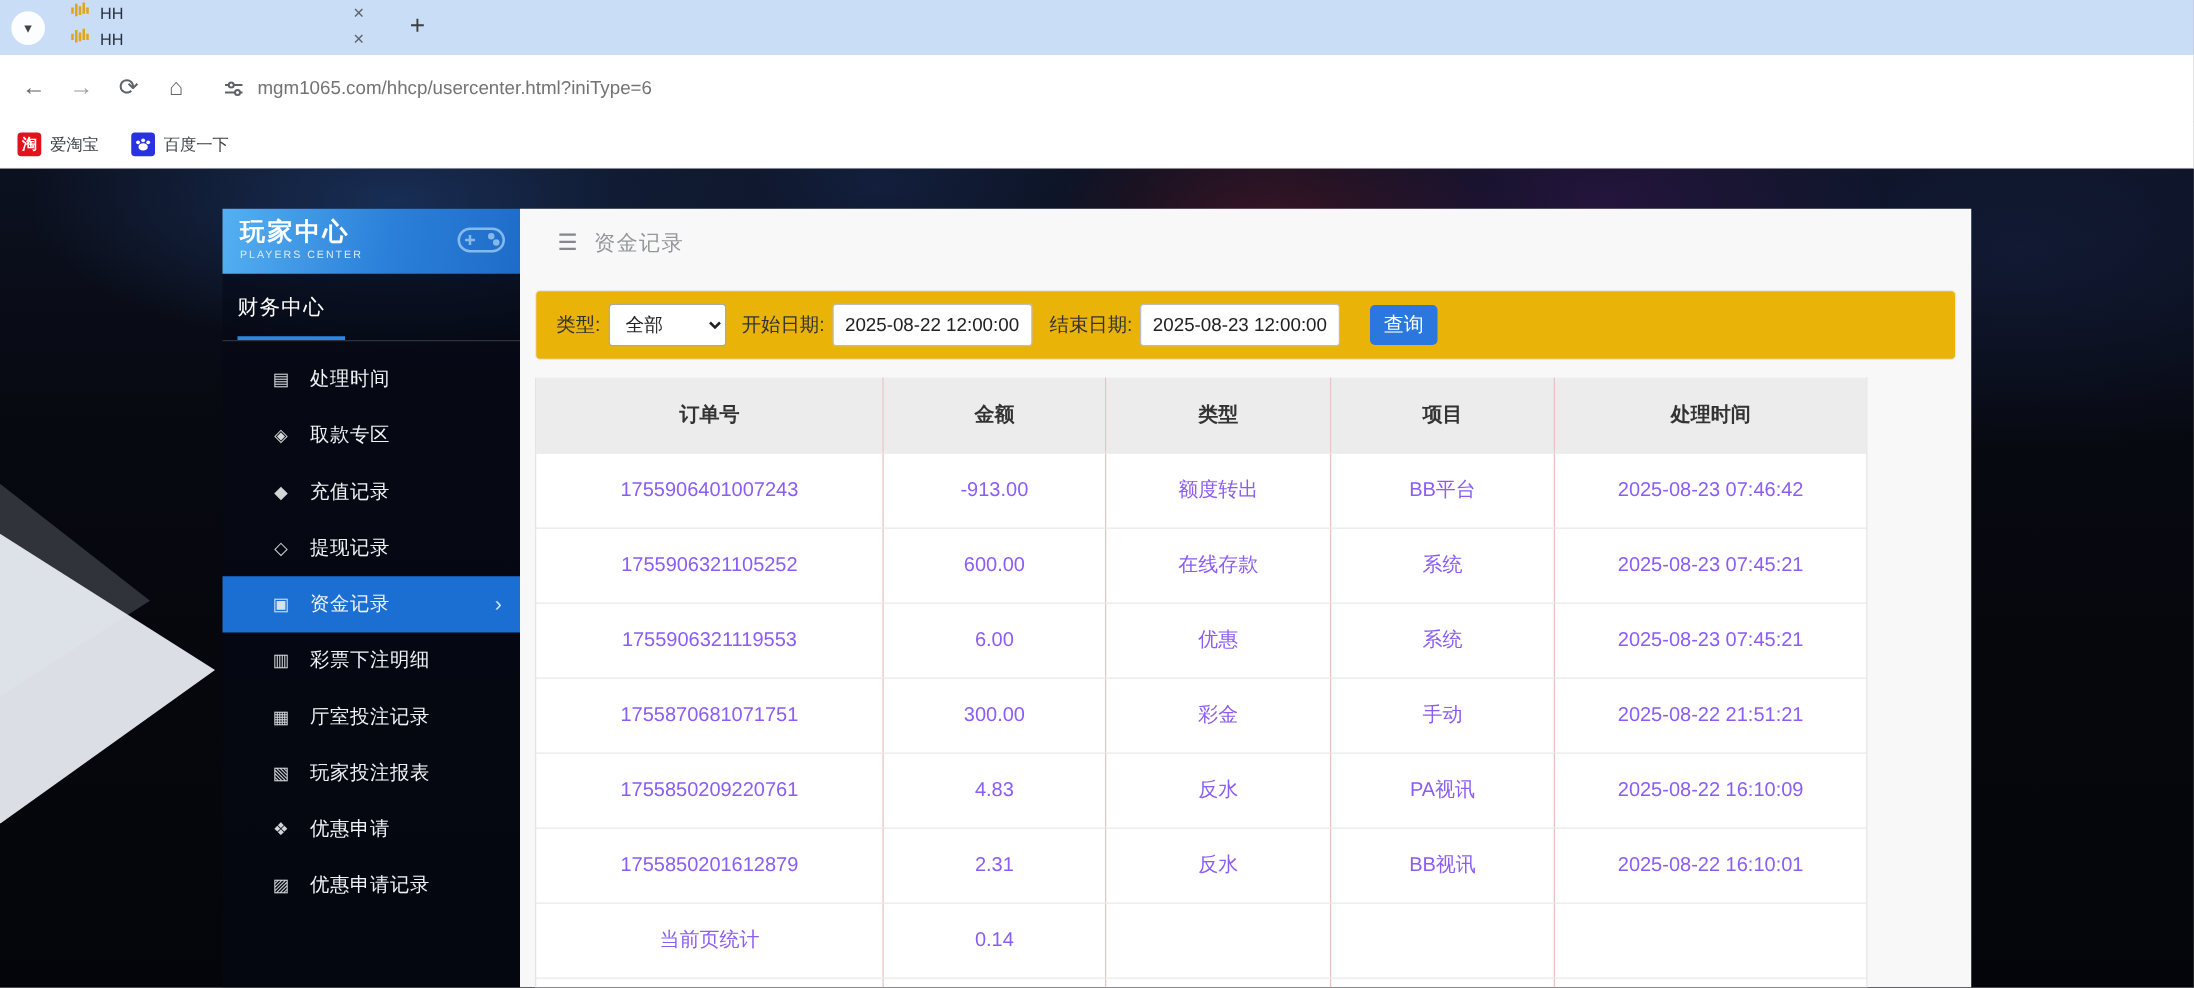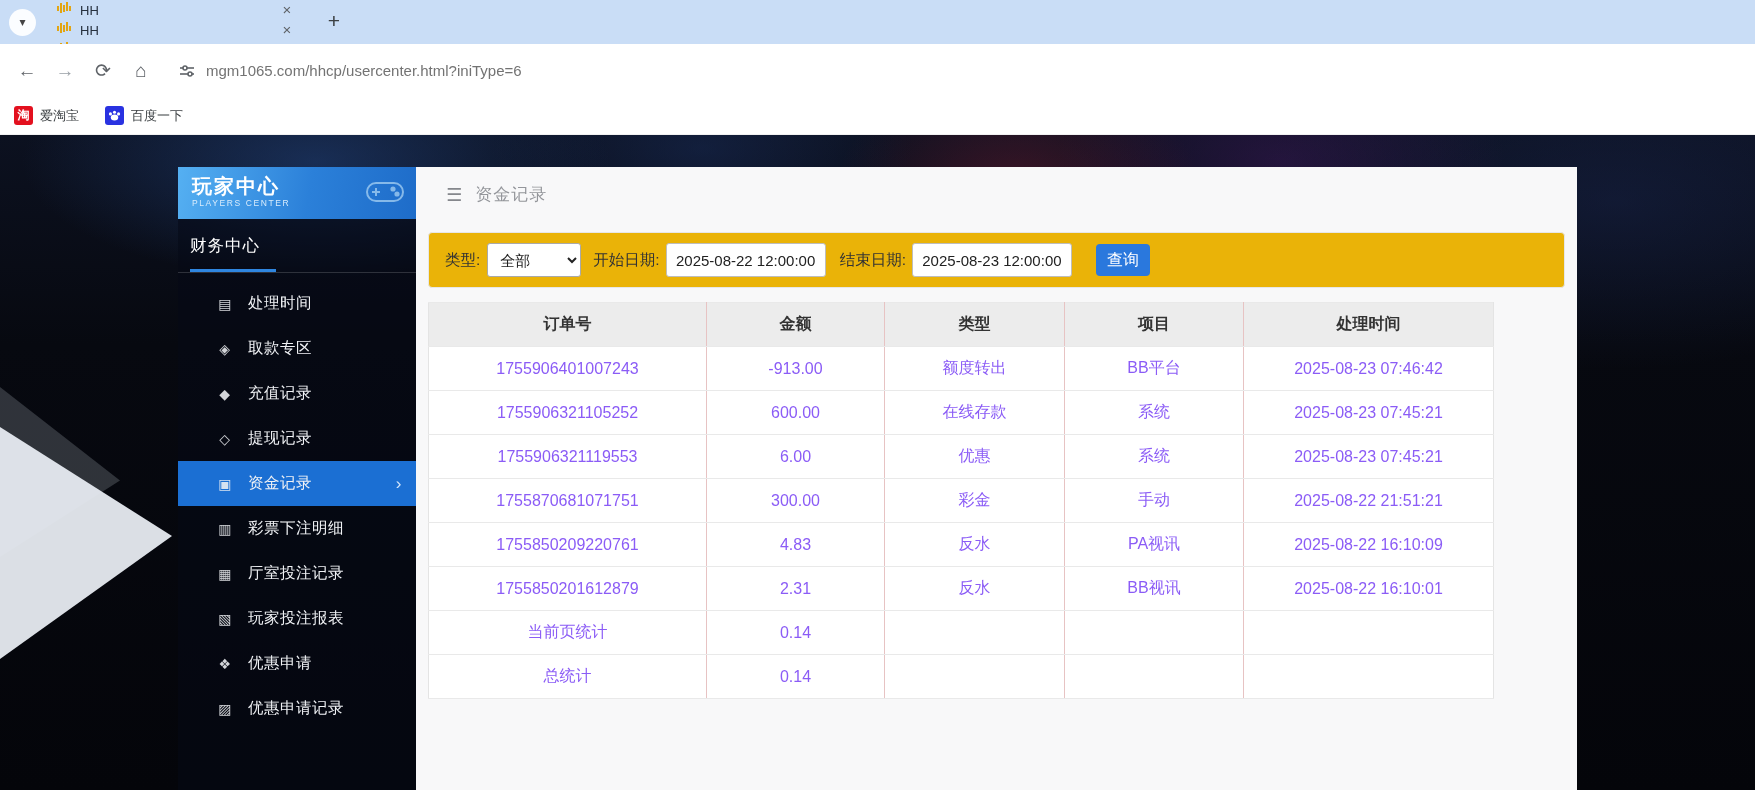--- a/index.html
+++ b/index.html
@@ -64,21 +64,21 @@
   .mh-burger { font-size:18px; color:#85878c; cursor:pointer; }
   .mh-title { font-size:17px; letter-spacing:1px; }
   .filter-card { margin:10px 12px 14px; height:56px; background:#eab308; border:1px solid #e7e7e7; border-radius:4px; display:flex; align-items:center; padding-left:16px; }
   .f-label { font-size:15.5px; color:#333; }
   .f-select { width:94px; height:34px; margin:0 12px 0 7px; border:1px solid #a9a9a9; border-radius:3px; font-size:15px; color:#222; padding-left:8px; background:#fff; }
   .f-input { width:160px; height:34px; margin:0 14px 0 6px; border:1px solid #bdbdbd; border-radius:3px; font-size:15px; color:#222; text-align:center; }
   .f-btn { width:54px; height:32px; margin-left:10px; background:#2a78dd; border:none; border-radius:4px; color:#fff; font-size:16px; cursor:pointer; font-family:Liberation Mono, monospace; }
 
   .table-wrap { margin:0 12px; }
   table { width:1065px; border-collapse:collapse; table-layout:fixed; background:#fff; }
-  th, td { height:44px; text-align:center; border:1px solid #e9e9e9; border-left-color:#e7c3c3; border-right-color:#e7c3c3; font-size:16px; overflow:hidden; white-space:nowrap; }
+  th, td { height:60px; text-align:center; border:1px solid #e9e9e9; border-left-color:#e7c3c3; border-right-color:#e7c3c3; font-size:16px; overflow:hidden; white-space:nowrap; }
   th { background:#ececec; color:#333; font-weight:bold; }
   td { color:#8b5cf6; }
   th:first-child, td:first-child { border-left-color:#e4e4e4; }
   th:last-child, td:last-child { border-right-color:#e4e4e4; }
 </style>
 </head>
 <body>
 
 <div class="tabstrip">
   <div class="tab-search">▾</div>

